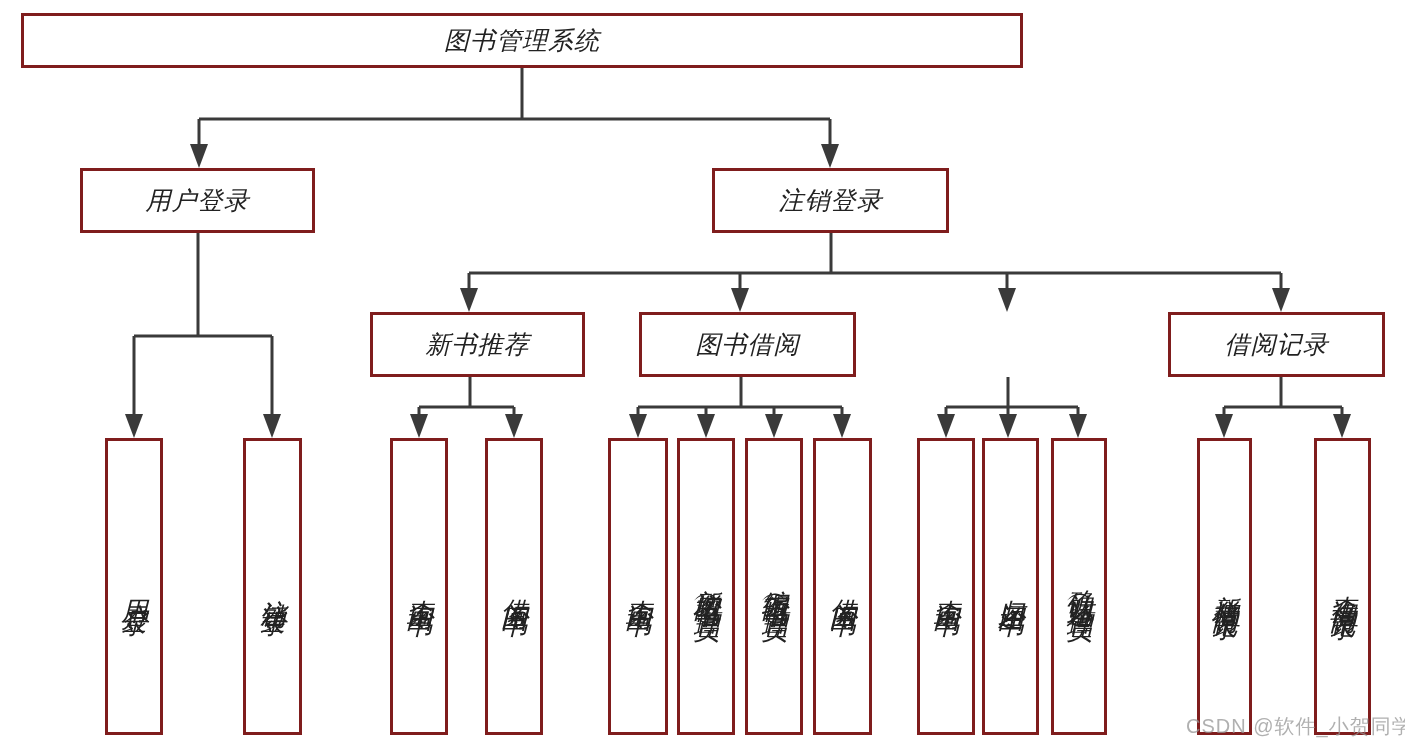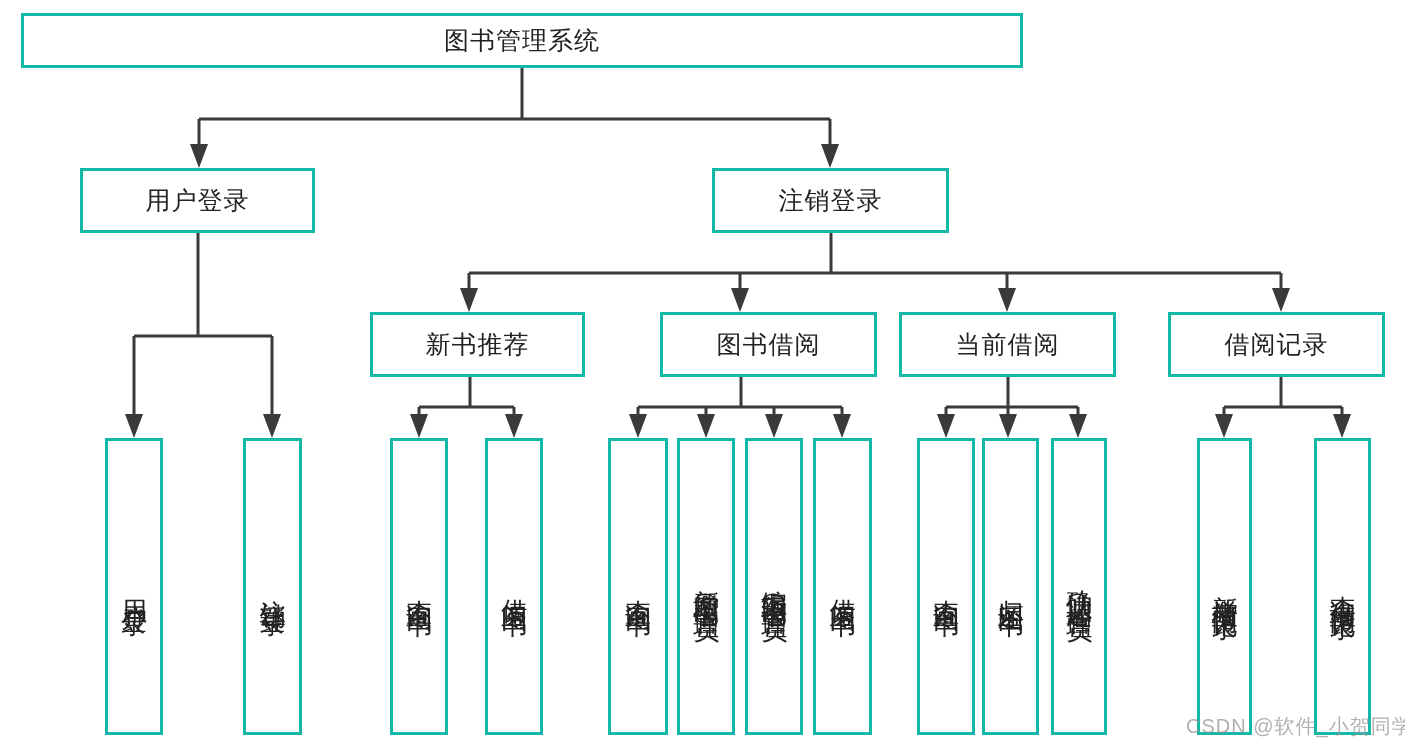--- a/index.html
+++ b/index.html
@@ -1,22 +1,22 @@
 <!DOCTYPE html>
 <html><head>
 <meta charset="utf-8">
 <style>
   html,body{margin:0;padding:0;background:#ffffff;}
   #stage{
     position:relative;width:1405px;height:747px;background:#ffffff;overflow:hidden;
     font-family:"Liberation Sans","DejaVu Sans",sans-serif;
   }
   .box{
-    position:absolute;box-sizing:border-box;border:3px solid #14b8a6;background:#ffffff;
-    display:flex;align-items:center;justify-content:center;color:#222222;
+    position:absolute;box-sizing:border-box;border:3px solid #7f1d1d;background:#ffffff;
+    display:flex;align-items:center;justify-content:center;color:#222222;font-style:italic;
   }
   .hbox{font-size:25px;letter-spacing:1px;}
   .vbox span{
     writing-mode:vertical-rl;text-orientation:mixed;line-height:1.05;
     font-size:26px;letter-spacing:4px;white-space:nowrap;color:#222222;
   }
   #connectors{position:absolute;left:0;top:0;z-index:0;}
   .box{z-index:1;}
   #watermark{
     position:absolute;left:1186px;top:713px;z-index:2;
@@ -68,22 +68,21 @@
       <polygon points="1333,414 1351,414 1342,438"></polygon>
     </g>
   </svg>
 
   <div class="box hbox" style="left:21px;top:13px;width:1002px;height:55px">图书管理系统</div>
 
   <div class="box hbox" style="left:80px;top:168px;width:235px;height:65px">用户登录</div>
   <div class="box hbox" style="left:712px;top:168px;width:237px;height:65px">注销登录</div>
 
   <div class="box hbox" style="left:370px;top:312px;width:215px;height:65px">新书推荐</div>
-  <div class="box hbox" style="left:660px;top:312px;width:217px;height:65px">图书借阅</div>
-  <div class="box hbox" style="left:899px;top:312px;width:217px;height:65px">当前借阅</div>
+  <div class="box hbox" style="left:639px;top:312px;width:217px;height:65px">图书借阅</div>
   <div class="box hbox" style="left:1168px;top:312px;width:217px;height:65px">借阅记录</div>
 
   <div class="box vbox" style="left:105px;top:438px;width:58px;height:297px">
     <span>用户登录</span>
     </div>
   <div class="box vbox" style="left:243px;top:438px;width:59px;height:297px">
     <span>注销登录</span>
     </div>
 
   <div class="box vbox" style="left:390px;top:438px;width:58px;height:297px">

